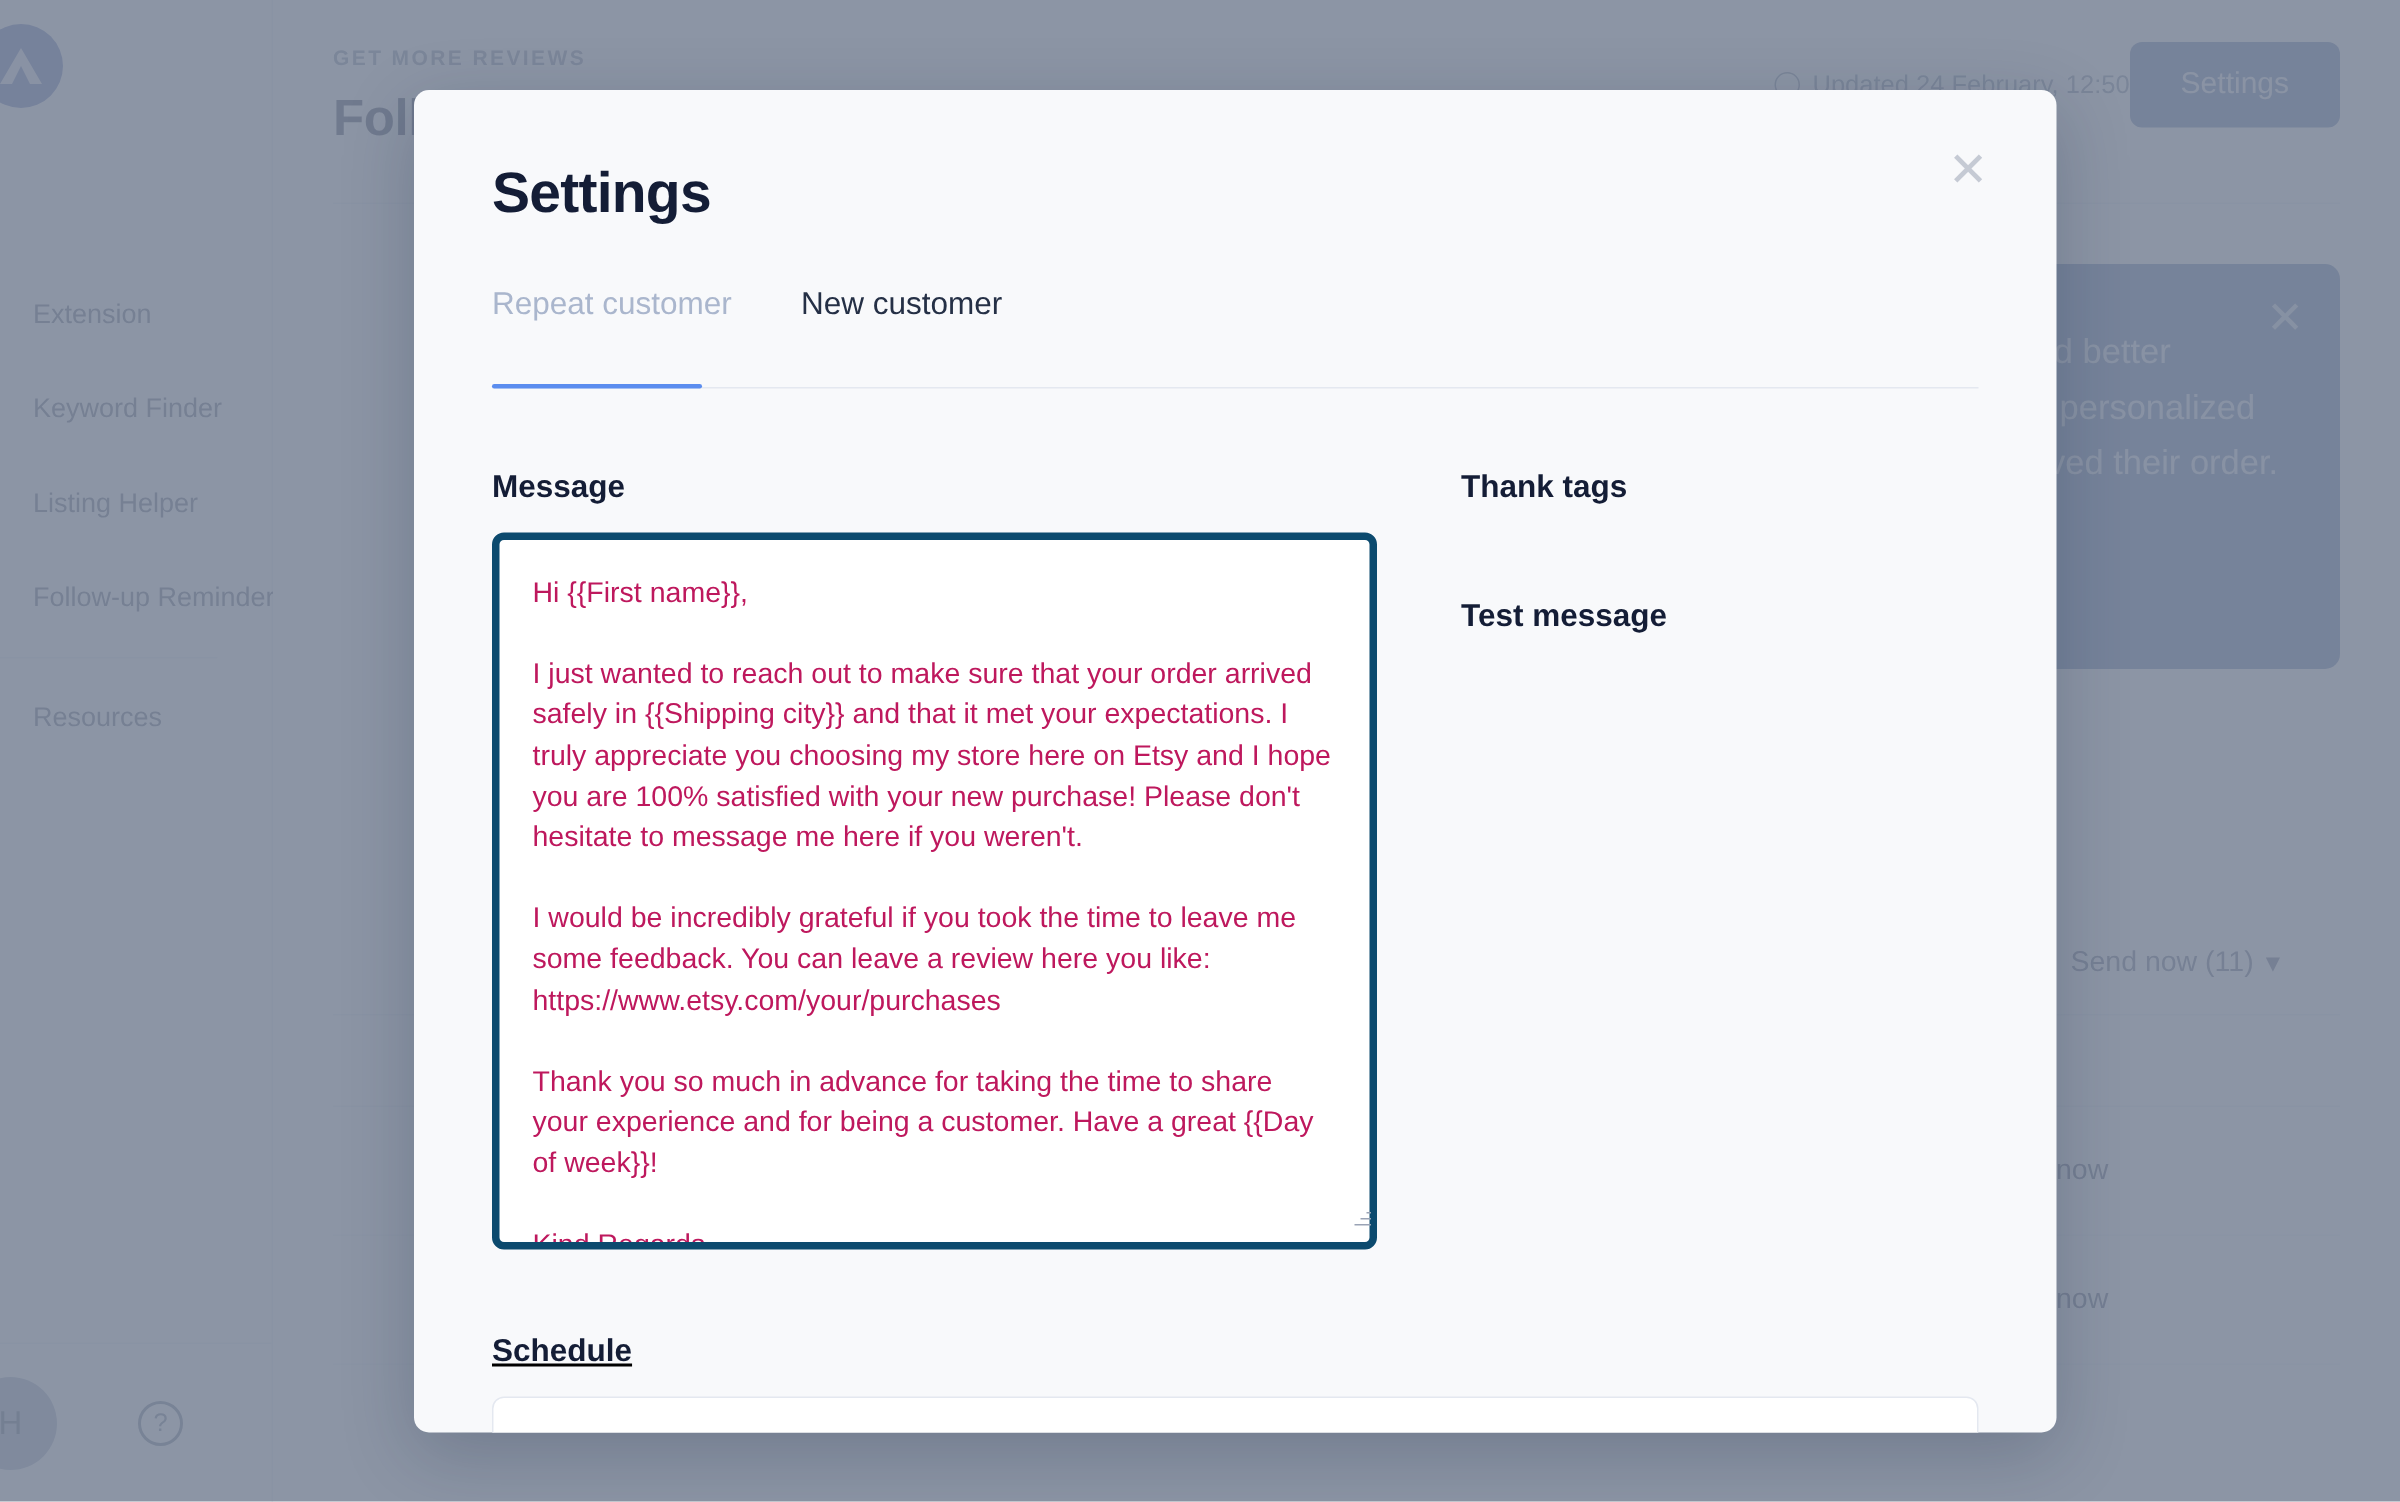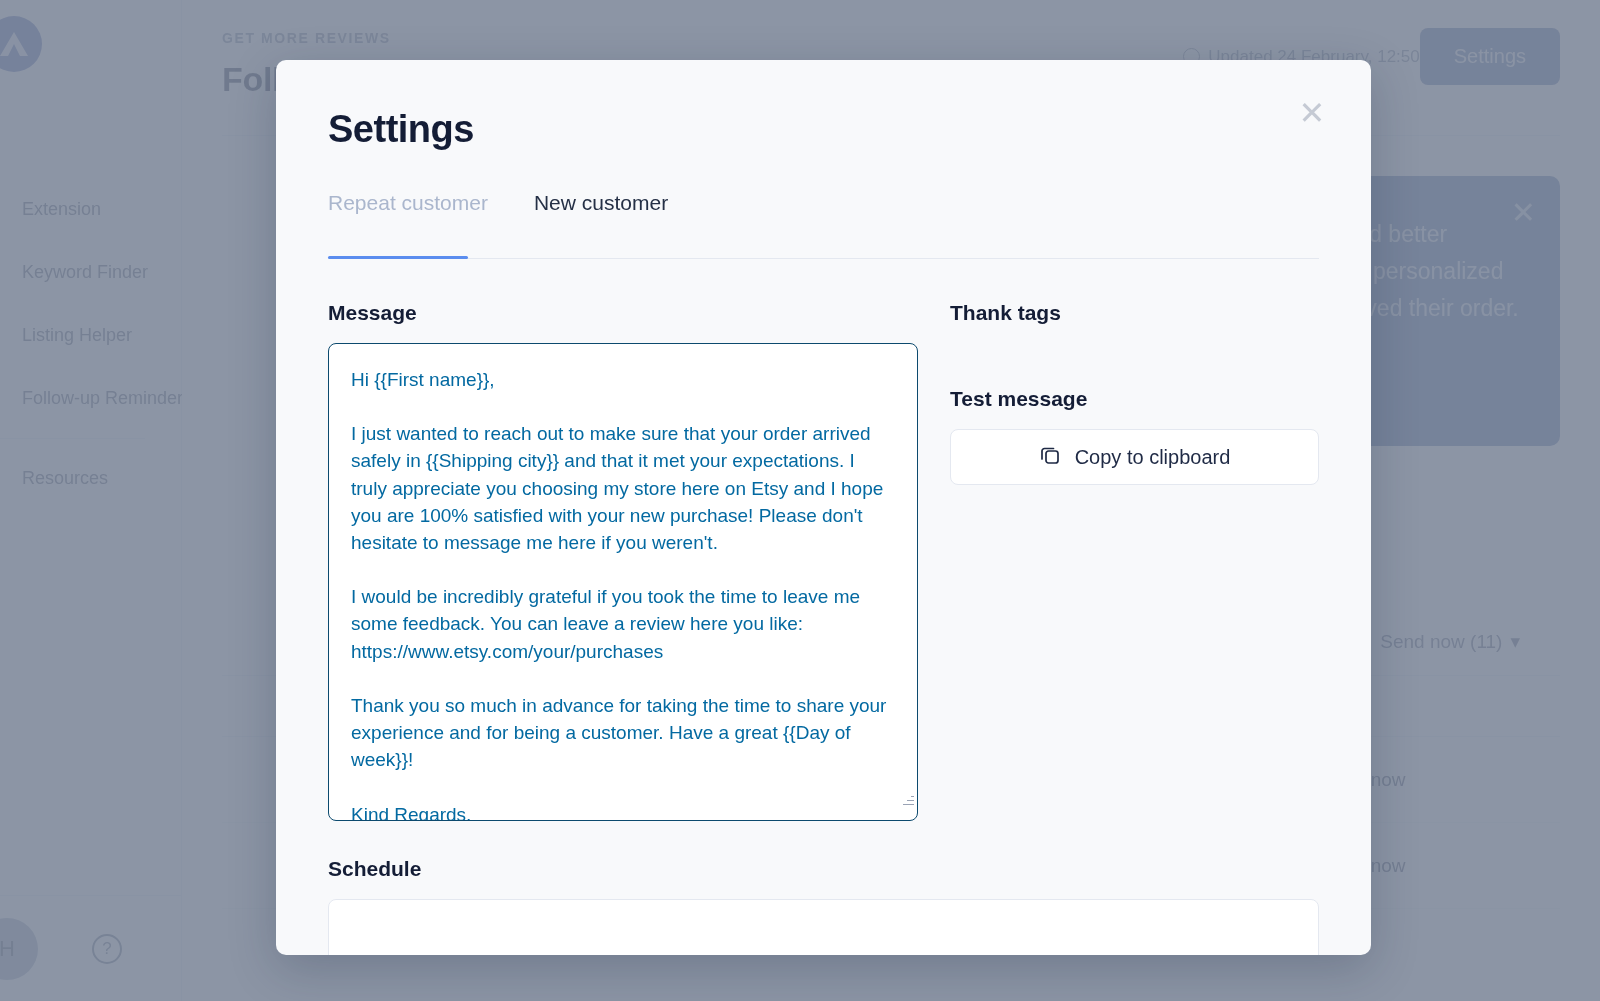--- a/index.html
+++ b/index.html
@@ -312,43 +312,43 @@
     position: absolute;
     left: 0;
     bottom: 0;
     width: 140px;
     height: 3px;
     background: #5b8def;
     border-radius: 2px;
   }
 
   .modal-body {
-    margin-top: 42px;
-    display: flex;
-    gap: 32px;
+    margin-top: 54px;
+    display: flex;
+    gap: 56px;
   }
   .col-left { width: 590px; flex: 0 0 590px; }
   .col-right { flex: 1; }
 
   .section-label {
     font-size: 21px;
     font-weight: bold;
     color: #141d36;
     margin-bottom: 18px;
   }
 
   .message-box {
     background: #ffffff;
-    border: 1px solid #0c4a6e;
+    border: 5px solid #0c4a6e;
     border-radius: 8px;
     height: 478px;
     padding: 22px 24px 20px 22px;
     font-size: 19px;
     line-height: 1.43;
-    color: #0369a1;
+    color: #be185d;
     overflow: hidden;
     position: relative;
     white-space: pre-wrap;
     word-wrap: break-word;
   }
   .resize-handle {
     position: absolute;
     right: 4px; bottom: 4px;
     width: 11px; height: 11px;
     pointer-events: none;
@@ -391,21 +391,21 @@
     display: flex;
     align-items: center;
     justify-content: center;
     gap: 14px;
     font-size: 20px;
     color: #1f2a45;
     cursor: pointer;
     font-family: inherit;
   }
 
-  .schedule-wrap { margin-top: 36px; }
+  .schedule-wrap { margin-top: 56px; text-decoration: underline; }
   .schedule-box {
     background: #ffffff;
     border: 1px solid #e4e8f0;
     border-radius: 8px;
     height: 70px;
   }
 </style>
 </head>
 <body>
 
@@ -534,29 +534,20 @@
         </div>
       </div>
     </div>
 
     <div class="col-right">
       <div class="section-label">Thank tags</div>
 
       <div class="block-gap"></div>
 
       <div class="section-label">Test message</div>
-      <button class="copy-btn">
-        <span>
-          <svg width="22" height="22" viewBox="0 0 22 22" fill="none" aria-hidden="true">
-            <rect x="7" y="7" width="12" height="12" rx="2.5" stroke="#1f2a45" stroke-width="1.7"></rect>
-            <path d="M14.5 4.5 H5.5 A2.5 2.5 0 0 0 3 7 V15" stroke="#1f2a45" stroke-width="1.7" stroke-linecap="round"></path>
-          </svg>
-        </span>
-        <span>Copy to clipboard</span>
-      </button>
     </div>
   </div>
 
   <div class="schedule-wrap">
     <div class="section-label">Schedule</div>
     <div class="schedule-box"></div>
   </div>
 
 </div>
 

